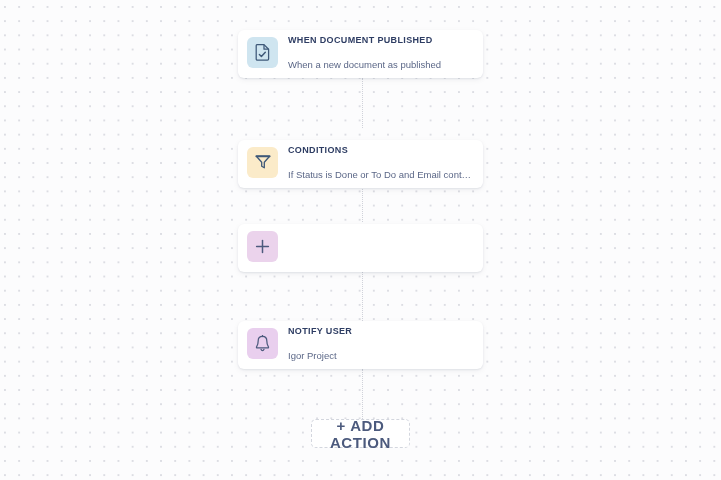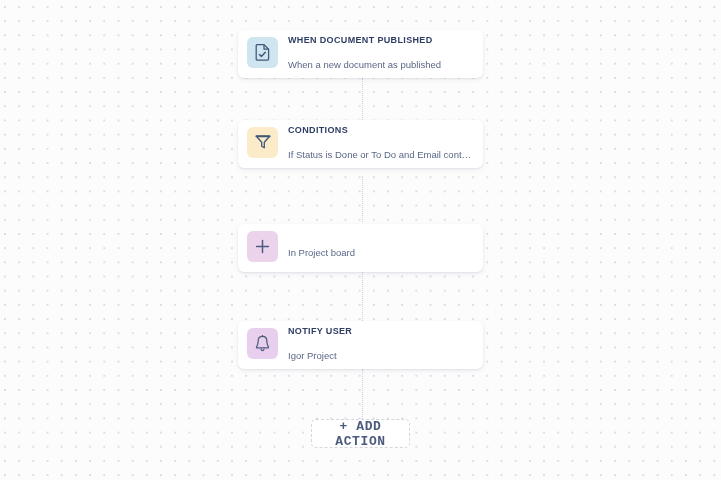--- a/index.html
+++ b/index.html
@@ -107,30 +107,30 @@
     position: absolute;
     left: 311px;
     top: 419px;
     width: 99px;
     height: 29px;
     box-sizing: border-box;
     background: #ffffff;
     border: 1px dashed #d3d6de;
     border-radius: 5px;
     color: #4c5a7d;
-    font-size: 13px;
+    font-size: 15px;
     font-weight: bold;
     letter-spacing: 0.6px;
     text-transform: uppercase;
     display: flex;
     align-items: center;
     justify-content: center;
     cursor: pointer;
     padding: 0;
-    font-family: Liberation Mono, monospace;
+    font-family: Liberation Sans, sans-serif;
     z-index: 3;
   }
 </style>
 </head>
 <body>
 
 <div id="canvas">
 
   <div class="connector" style="top:78px;  height:50px;"></div>
   <div class="connector" style="top:176px; height:46px;"></div>
@@ -144,42 +144,41 @@
         <path d="M9.0 0.7 L9.0 5.2 L13.5 5.2" stroke="#3e5878" stroke-width="1.25" fill="none" stroke-linejoin="round"></path>
         <path d="M4.4 10.4 L6.4 12.4 L10.3 8.2" stroke="#3e5878" stroke-width="1.45" fill="none" stroke-linecap="round" stroke-linejoin="round"></path>
       </svg>
     </div>
     <div class="card-text">
       <div class="card-title">WHEN DOCUMENT PUBLISHED</div>
       <div class="card-subtitle">When a new document as published</div>
     </div>
   </div>
 
-  <div class="card" style="top:120px;">
+  <div class="card" style="top:140px;">
     <div class="card-icon" style="background:#fbebc9;">
       <svg width="16" height="16" viewBox="0 0 16 16" fill="none" xmlns="http://www.w3.org/2000/svg">
         <path d="M1.4 2.3 L14.6 2.3 L9.3 8.3 L9.3 13.8 L6.7 12.2 L6.7 8.3 Z" stroke="#3e5878" stroke-width="1.3" fill="none" stroke-linejoin="round" stroke-linecap="round"></path>
         <path d="M1.4 2.3 L14.6 2.3" stroke="#3e5878" stroke-width="1.9" stroke-linecap="round"></path>
       </svg>
     </div>
     <div class="card-text">
       <div class="card-title">CONDITIONS</div>
       <div class="card-subtitle">If Status is Done or To Do and Email contain..</div>
     </div>
   </div>
 
   <div class="card" style="top:224px;">
     <div class="card-icon" style="background:#ebd3ec;">
       <svg width="15" height="15" viewBox="0 0 15 15" fill="none" xmlns="http://www.w3.org/2000/svg">
         <path d="M7.5 1.6 L7.5 13.4" stroke="#4c5a7d" stroke-width="1.5" stroke-linecap="round"></path>
         <path d="M1.6 7.5 L13.4 7.5" stroke="#4c5a7d" stroke-width="1.5" stroke-linecap="round"></path>
       </svg>
     </div>
     <div class="card-text">
-      <div class="card-subtitle">In Project board</div>
     </div>
   </div>
 
   <div class="card" style="top:321px;justify-content:space-between;">
     <div class="card-icon" style="background:#e9cfee;">
       <svg width="15" height="17" viewBox="0 0 15 17" fill="none" xmlns="http://www.w3.org/2000/svg">
         <path d="M7.5 1.4 C4.9 1.4 3.2 3.2 3.2 5.7 C3.2 9.4 2.0 11.0 1.5 12.0 C1.3 12.4 1.6 12.8 2.0 12.8 L13.0 12.8 C13.4 12.8 13.7 12.4 13.5 12.0 C13.0 11.0 11.8 9.4 11.8 5.7 C11.8 3.2 10.1 1.4 7.5 1.4 Z" stroke="#4c5a7d" stroke-width="1.25" fill="none" stroke-linejoin="round"></path>
         <path d="M7.5 0.5 L7.5 1.5" stroke="#4c5a7d" stroke-width="1.25" stroke-linecap="round"></path>
         <path d="M6.0 14.3 C6.3 15.2 6.8 15.7 7.5 15.7 C8.2 15.7 8.7 15.2 9.0 14.3" stroke="#4c5a7d" stroke-width="1.25" fill="none" stroke-linecap="round" stroke-linejoin="round"></path>
       </svg>

